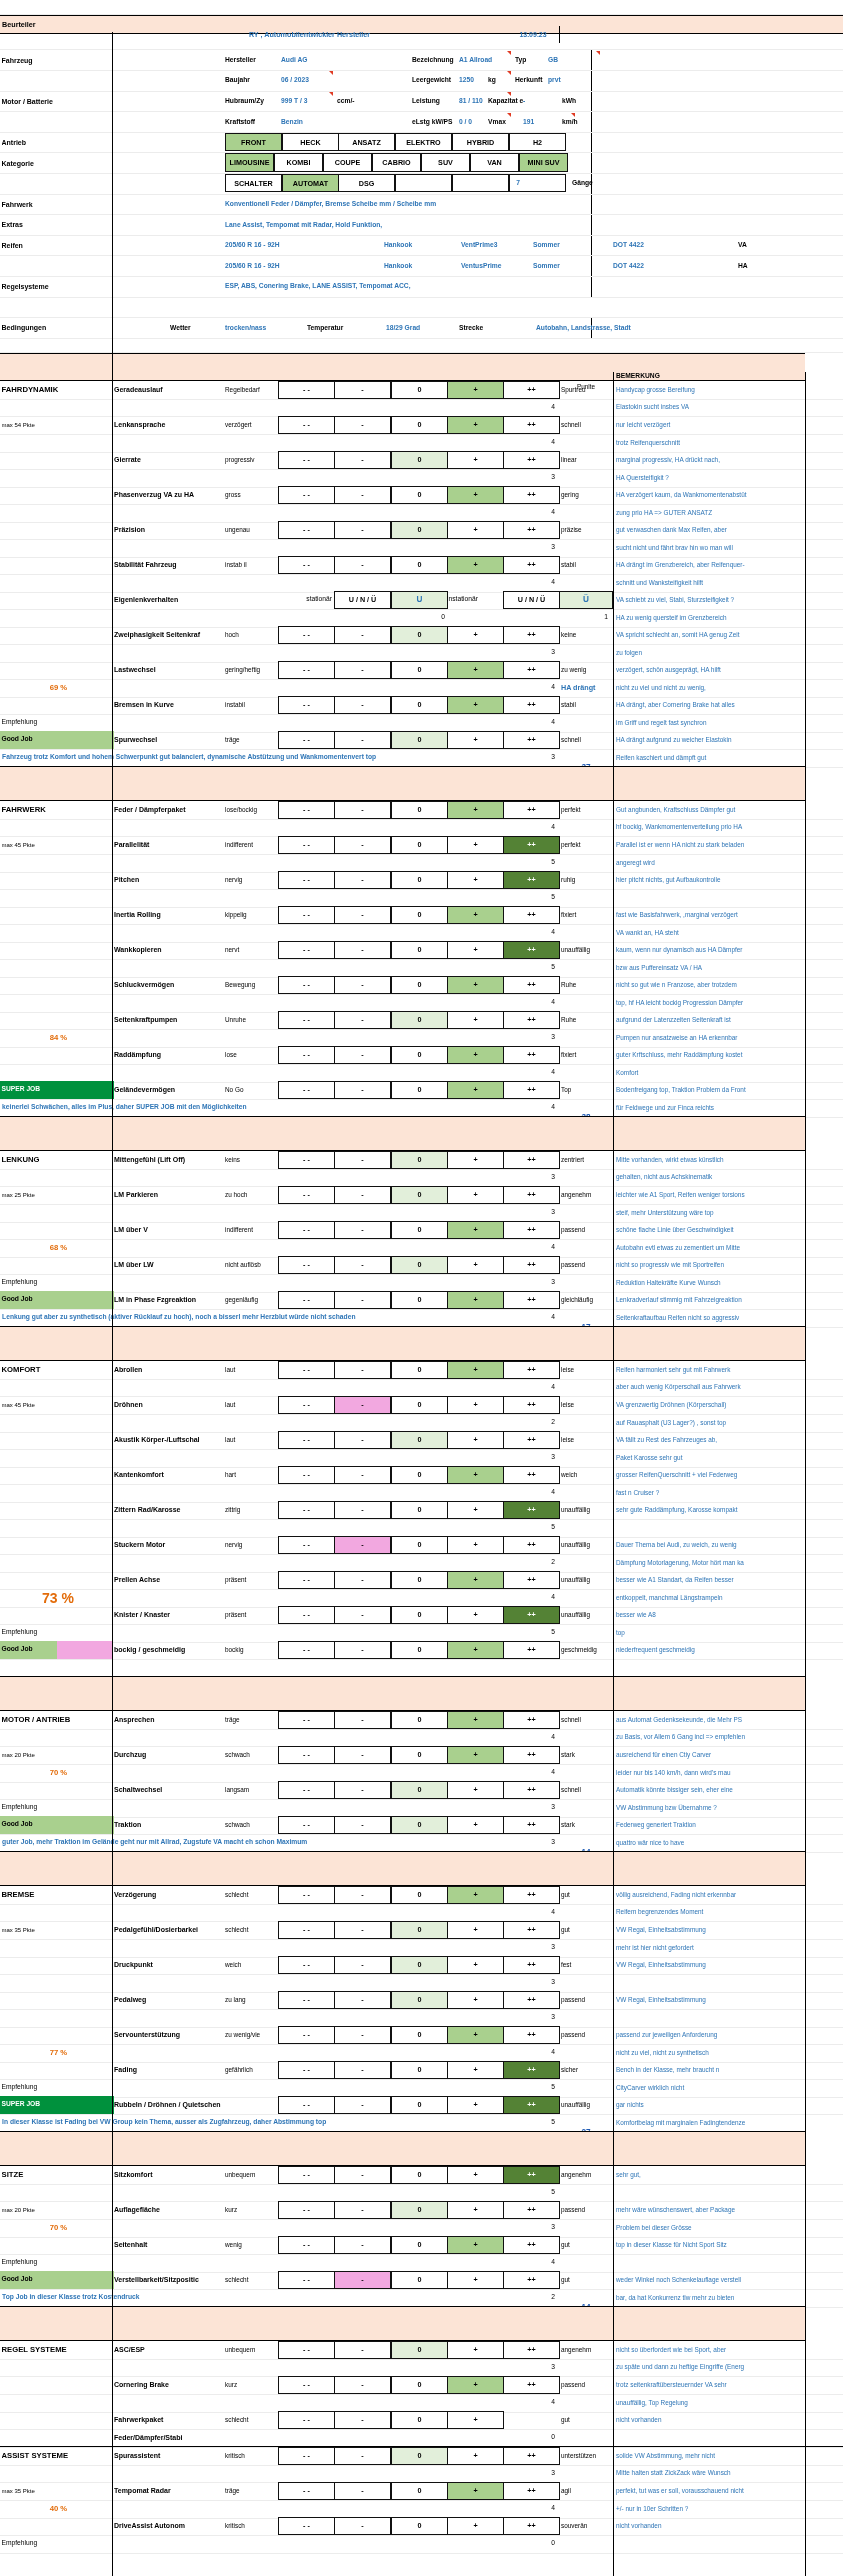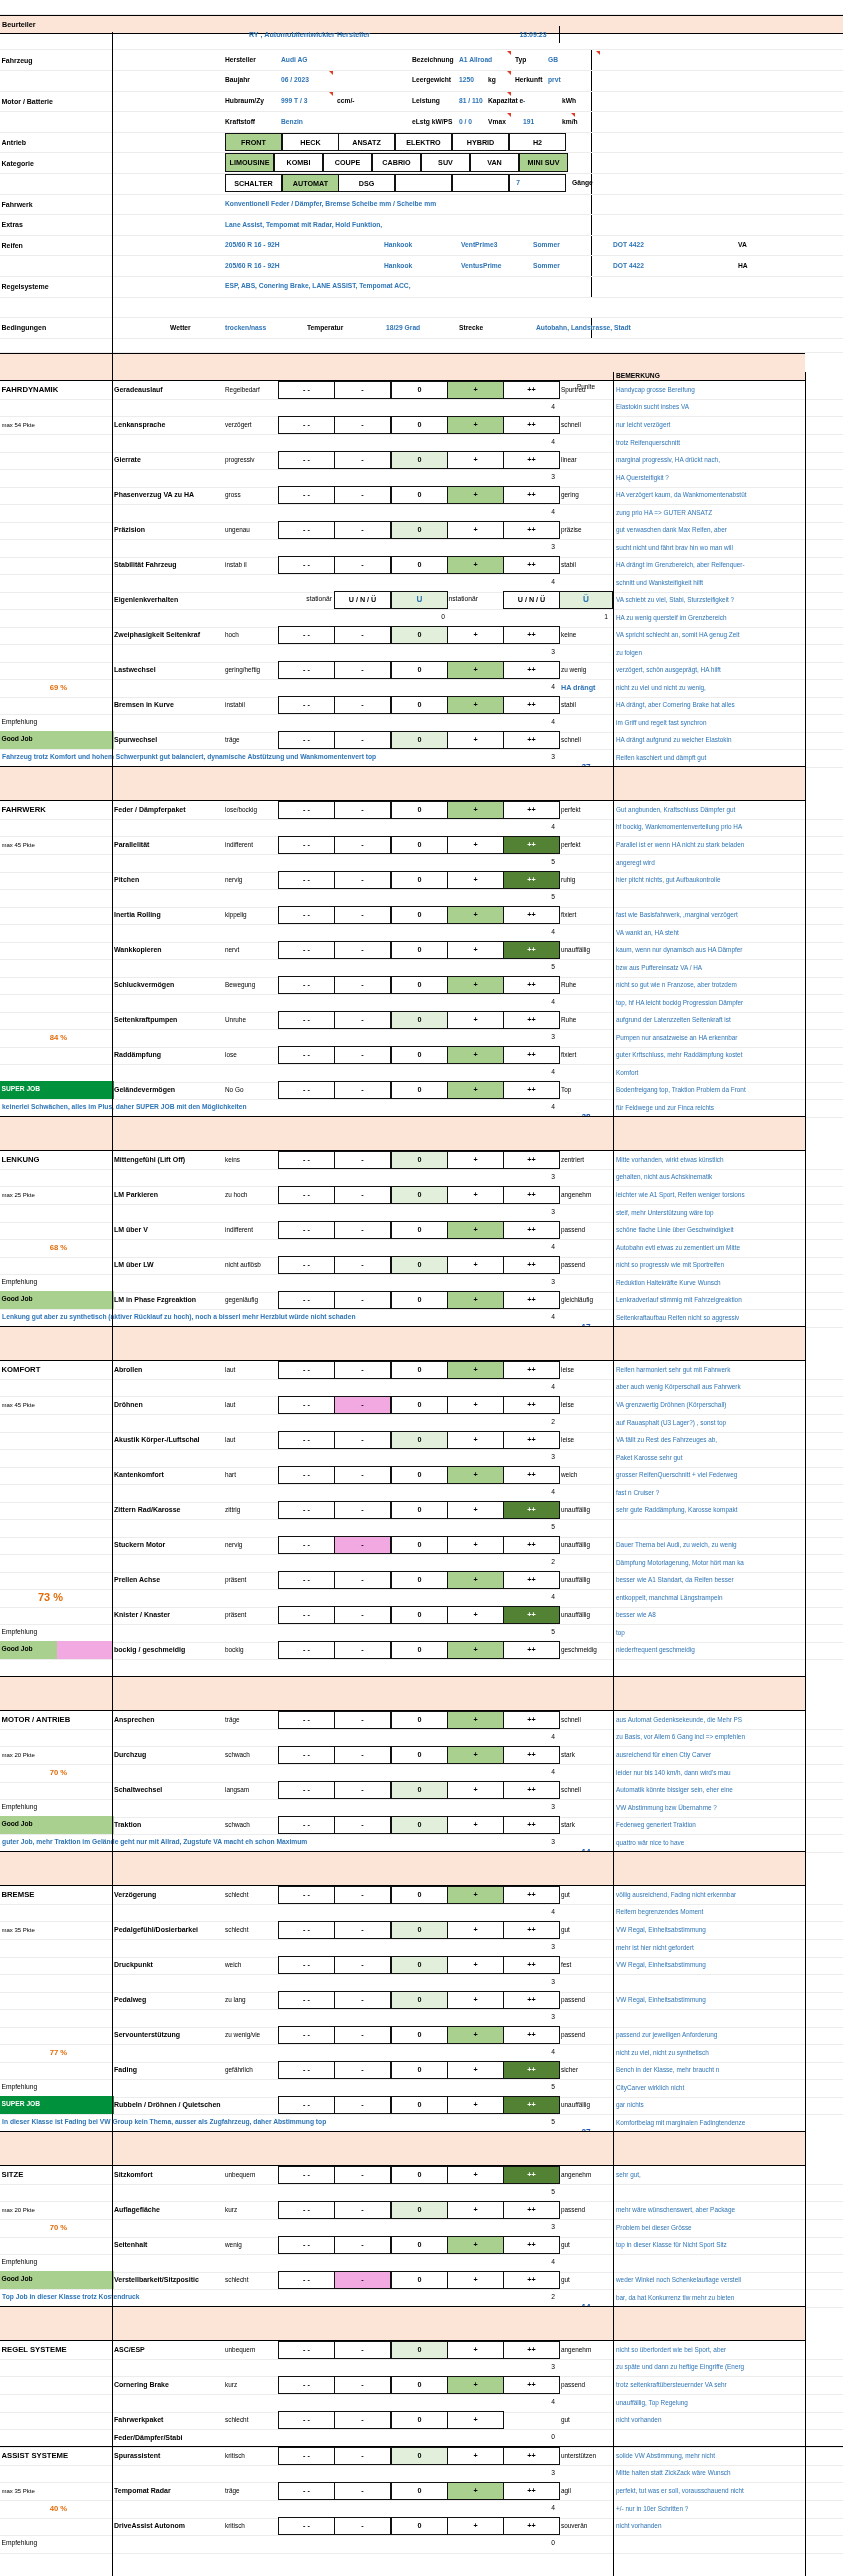--- a/index.html
+++ b/index.html
@@ -707,21 +707,21 @@
           <div class="abs" style="left: 225px; width: 52px; font-size: 6.4px;">bockig</div>
           <div class="box" style="left: 278px; width: 57px; height: 17.5px;">- -</div>
           <div class="box" style="left: 334px; width: 57px; height: 17.5px;">-</div>
           <div class="box" style="left: 391px; width: 57px; height: 17.5px;">0</div>
           <div class="box" style="left: 447px; width: 57px; height: 17.5px; background: rgb(169, 208, 142); color: rgb(0, 0, 0);">+</div>
           <div class="box" style="left: 503px; width: 57px; height: 17.5px;">++</div>
           <div class="abs" style="left: 561px; width: 50px; font-size: 6.4px;">geschmeidig</div>
         </div>
         <div class="abs b" style="left: 1.5px; width: 109px; top: 0px; position: absolute; height: 17.5px; font-size: 7.7px;">KOMFORT</div>
         <div class="abs" style="left: 1.5px; width: 62px; top: 35px; position: absolute; height: 17.5px; font-size: 6px;">max 45 Pkte</div>
-        <div class="abs b orange right" style="left: 1px; width: 62px; top: 228px; position: absolute; height: 17.5px; font-size: 11px;">73 %</div>
+        <div class="abs b orange right" style="left: 12px; width: 62px; top: 228px; position: absolute; height: 17.5px; font-size: 14px;">73 %</div>
         <div class="abs" style="left: 1.5px; width: 67px; top: 263px; position: absolute; height: 17.5px;">Empfehlung</div>
         <div class="abs b badge-light" style="left: 0px; width: 57px; top: 280px; position: absolute; height: 17.5px; padding-left: 1.5px;">Good Job</div>
         <div class="abs" style="left: 57px; width: 56px; top: 280px; position: absolute; height: 17.5px; background: rgb(242, 168, 224);"></div>
       </div>
       <div class="band" style="height: 33px;"></div>
       <div class="row" style="height: 140px; border-bottom: none; border-top: none;">
         <div class="row" style="left: 0px; width: 844px; top: 0px; position: absolute; height: 17.5px;">
           <div class="abs b" style="left: 114px; width: 109px; font-size: 7px;">Ansprechen</div>
           <div class="abs blue" style="left: 616px; width: 187px; font-size: 6.4px;">aus Automat Gedenksekeunde, die Mehr PS</div>
           <div class="abs" style="left: 225px; width: 52px; font-size: 6.4px;">träge</div>

